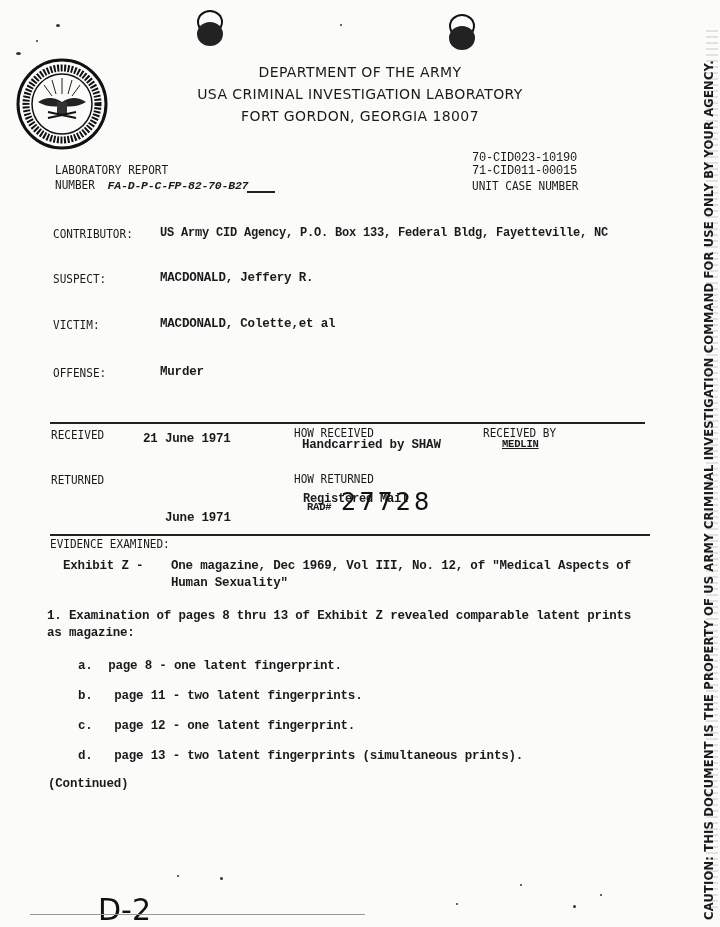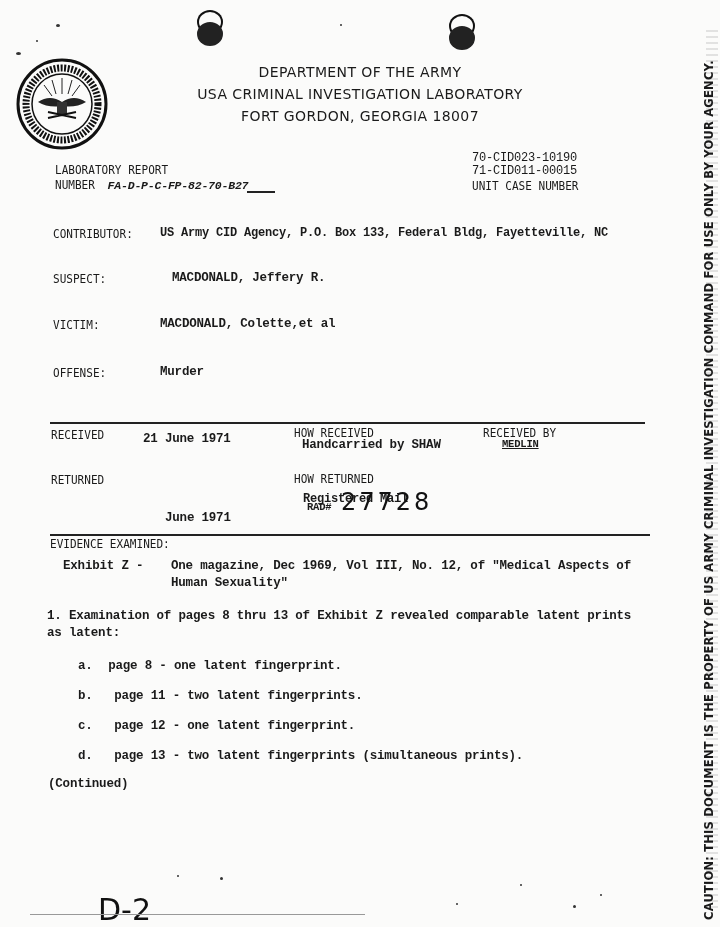--- a/index.html
+++ b/index.html
@@ -80,21 +80,21 @@
   <div class="rule" style="left:247px; top:191px; width:28px; height:2px;"></div>
 
   <div class="abs typed" style="left:472px; top:151px; font-size:12px; font-weight:normal;">70-CID023-10190</div>
   <div class="abs typed" style="left:472px; top:164px; font-size:12px; font-weight:normal;">71-CID011-00015</div>
   <div class="abs label" style="left:472px; top:178px;">UNIT CASE NUMBER</div>
 
   <div class="abs label" style="left:53px; top:226px;">CONTRIBUTOR:</div>
   <div class="abs typed" style="left:160px; top:226px; font-size:12px;">US Army CID Agency, P.O. Box 133, Federal Bldg, Fayetteville, NC</div>
 
   <div class="abs label" style="left:53px; top:271px;">SUSPECT:</div>
-  <div class="abs typed" style="left:172px; top:271px;">MACDONALD, Jeffery R.</div>
+  <div class="abs typed" style="left:160px; top:271px;">MACDONALD, Jeffery R.</div>
 
   <div class="abs label" style="left:53px; top:317px;">VICTIM:</div>
   <div class="abs typed" style="left:160px; top:317px;">MACDONALD, Colette,et al</div>
 
   <div class="abs label" style="left:53px; top:365px;">OFFENSE:</div>
   <div class="abs typed" style="left:160px; top:365px;">Murder</div>
 
   <div class="rule" style="left:50px; top:422px; width:595px; height:2px;"></div>
 
   <div class="abs label" style="left:51px; top:427px;">RECEIVED</div>
@@ -114,21 +114,21 @@
   </div>
 
   <div class="rule" style="left:50px; top:534px; width:600px; height:2px;"></div>
   <div class="abs label" style="left:50px; top:536px;">EVIDENCE EXAMINED:</div>
 
   <div class="abs typed" style="left:63px; top:559px;">Exhibit Z  -</div>
   <div class="abs typed" style="left:171px; top:559px;">One magazine, Dec 1969, Vol III, No. 12, of "Medical Aspects of</div>
   <div class="abs typed" style="left:171px; top:576px;">Human Sexuality"</div>
 
   <div class="abs typed" style="left:47px; top:609px;">1.  Examination of pages 8 thru 13 of Exhibit Z revealed comparable latent prints</div>
-  <div class="abs typed" style="left:47px; top:626px;">as latent:</div>
+  <div class="abs typed" style="left:47px; top:626px;">as magazine:</div>
 
   <div class="abs" style="left:78px; top:656px;">
     <span class="typed">a.</span>
     <span class="typed" style="margin-left:6px;">page 8 - one latent fingerprint.</span>
   </div>
   <div class="abs" style="left:78px; top:686px;">
     <span class="typed">b.</span>
     <span class="typed" style="margin-left:12px;">page 11 - two latent fingerprints.</span>
   </div>
   <div class="abs" style="left:78px; top:716px;">

